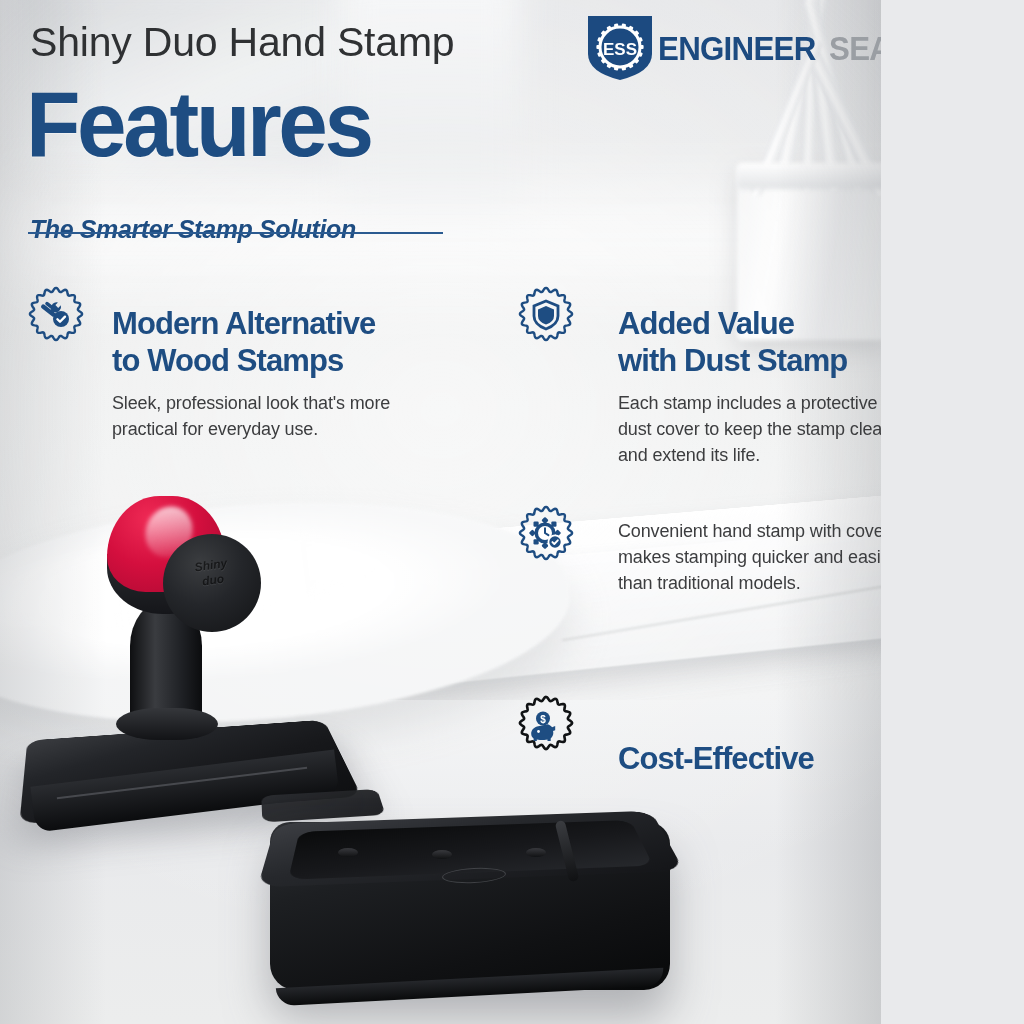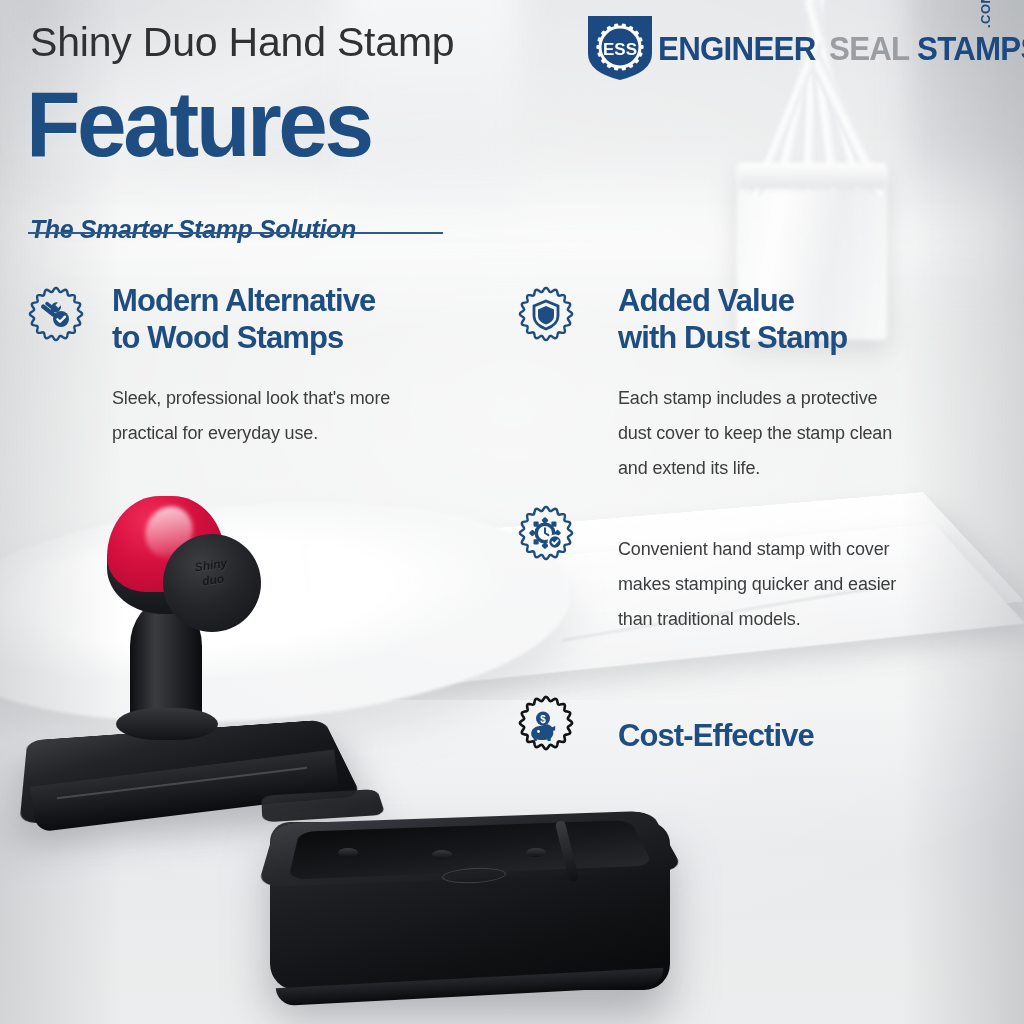--- a/index.html
+++ b/index.html
@@ -1,21 +1,21 @@
 <!DOCTYPE html>
 <html><head>
 <meta charset="utf-8">
 <style>
   html,body{margin:0;padding:0;}
   body{
     width:1024px;height:1024px;overflow:hidden;
     font-family:"Liberation Sans", sans-serif;
     background:#e9eaec;
   }
-  #stage{position:relative;width:1024px;height:1024px;overflow:hidden;
+  #stage{position:relative;width:881px;height:1024px;overflow:hidden;
          background:
            linear-gradient(180deg,#e6e7e9 0%,#eceded 30%,#f2f3f3 60%,#ededee 100%);
          text-decoration: underline;
   }
 
   
   .bg-layer{position:absolute;pointer-events:none;}
 
   
   #bg-vignette{inset:0;background:
@@ -97,23 +97,23 @@
       font-size:25px;font-weight:700;font-style:italic;color:#1e4d82;
       letter-spacing:-.4px;white-space:nowrap;margin-top:16px;}
   #tagline-rule{position:absolute;left:28px;top:232px;width:415px;height:2px;
       background:#2b5b91;}
 
   
   .feature{position:absolute;}
   .feat-icon{position:absolute;left:0;top:0;width:56px;height:56px;}
   .feat-body{position:absolute;}
   .feat-title{font-size:31px;font-weight:700;color:#1e4d82;
-      line-height:37px;letter-spacing:-.9px;white-space:pre-line;}
-  .feat-desc{margin-top:25px;font-size:18px;font-weight:400;color:#3c3d3f;
-      line-height:35px;letter-spacing:-.15px;white-space:pre-line;}
+      line-height:37px;letter-spacing:-.9px;white-space:pre-line;margin-top:23px;}
+  .feat-desc{margin-top:11px;font-size:18px;font-weight:400;color:#3c3d3f;
+      line-height:26px;letter-spacing:-.15px;white-space:pre-line;}
 
   #feature-0{left:28px;top:286px;width:470px;}
   #feature-0 .feat-body{left:84px;top:-4px;width:400px;}
   #feature-1{left:518px;top:286px;width:470px;}
   #feature-1 .feat-body{left:100px;top:-4px;width:370px;}
   #feature-2{left:518px;top:505px;width:470px;}
   #feature-2 .feat-body{left:100px;top:2px;width:370px;}
   #feature-3{left:518px;top:695px;width:470px;}
   #feature-3 .feat-body{left:100px;top:22px;width:370px;}
 

